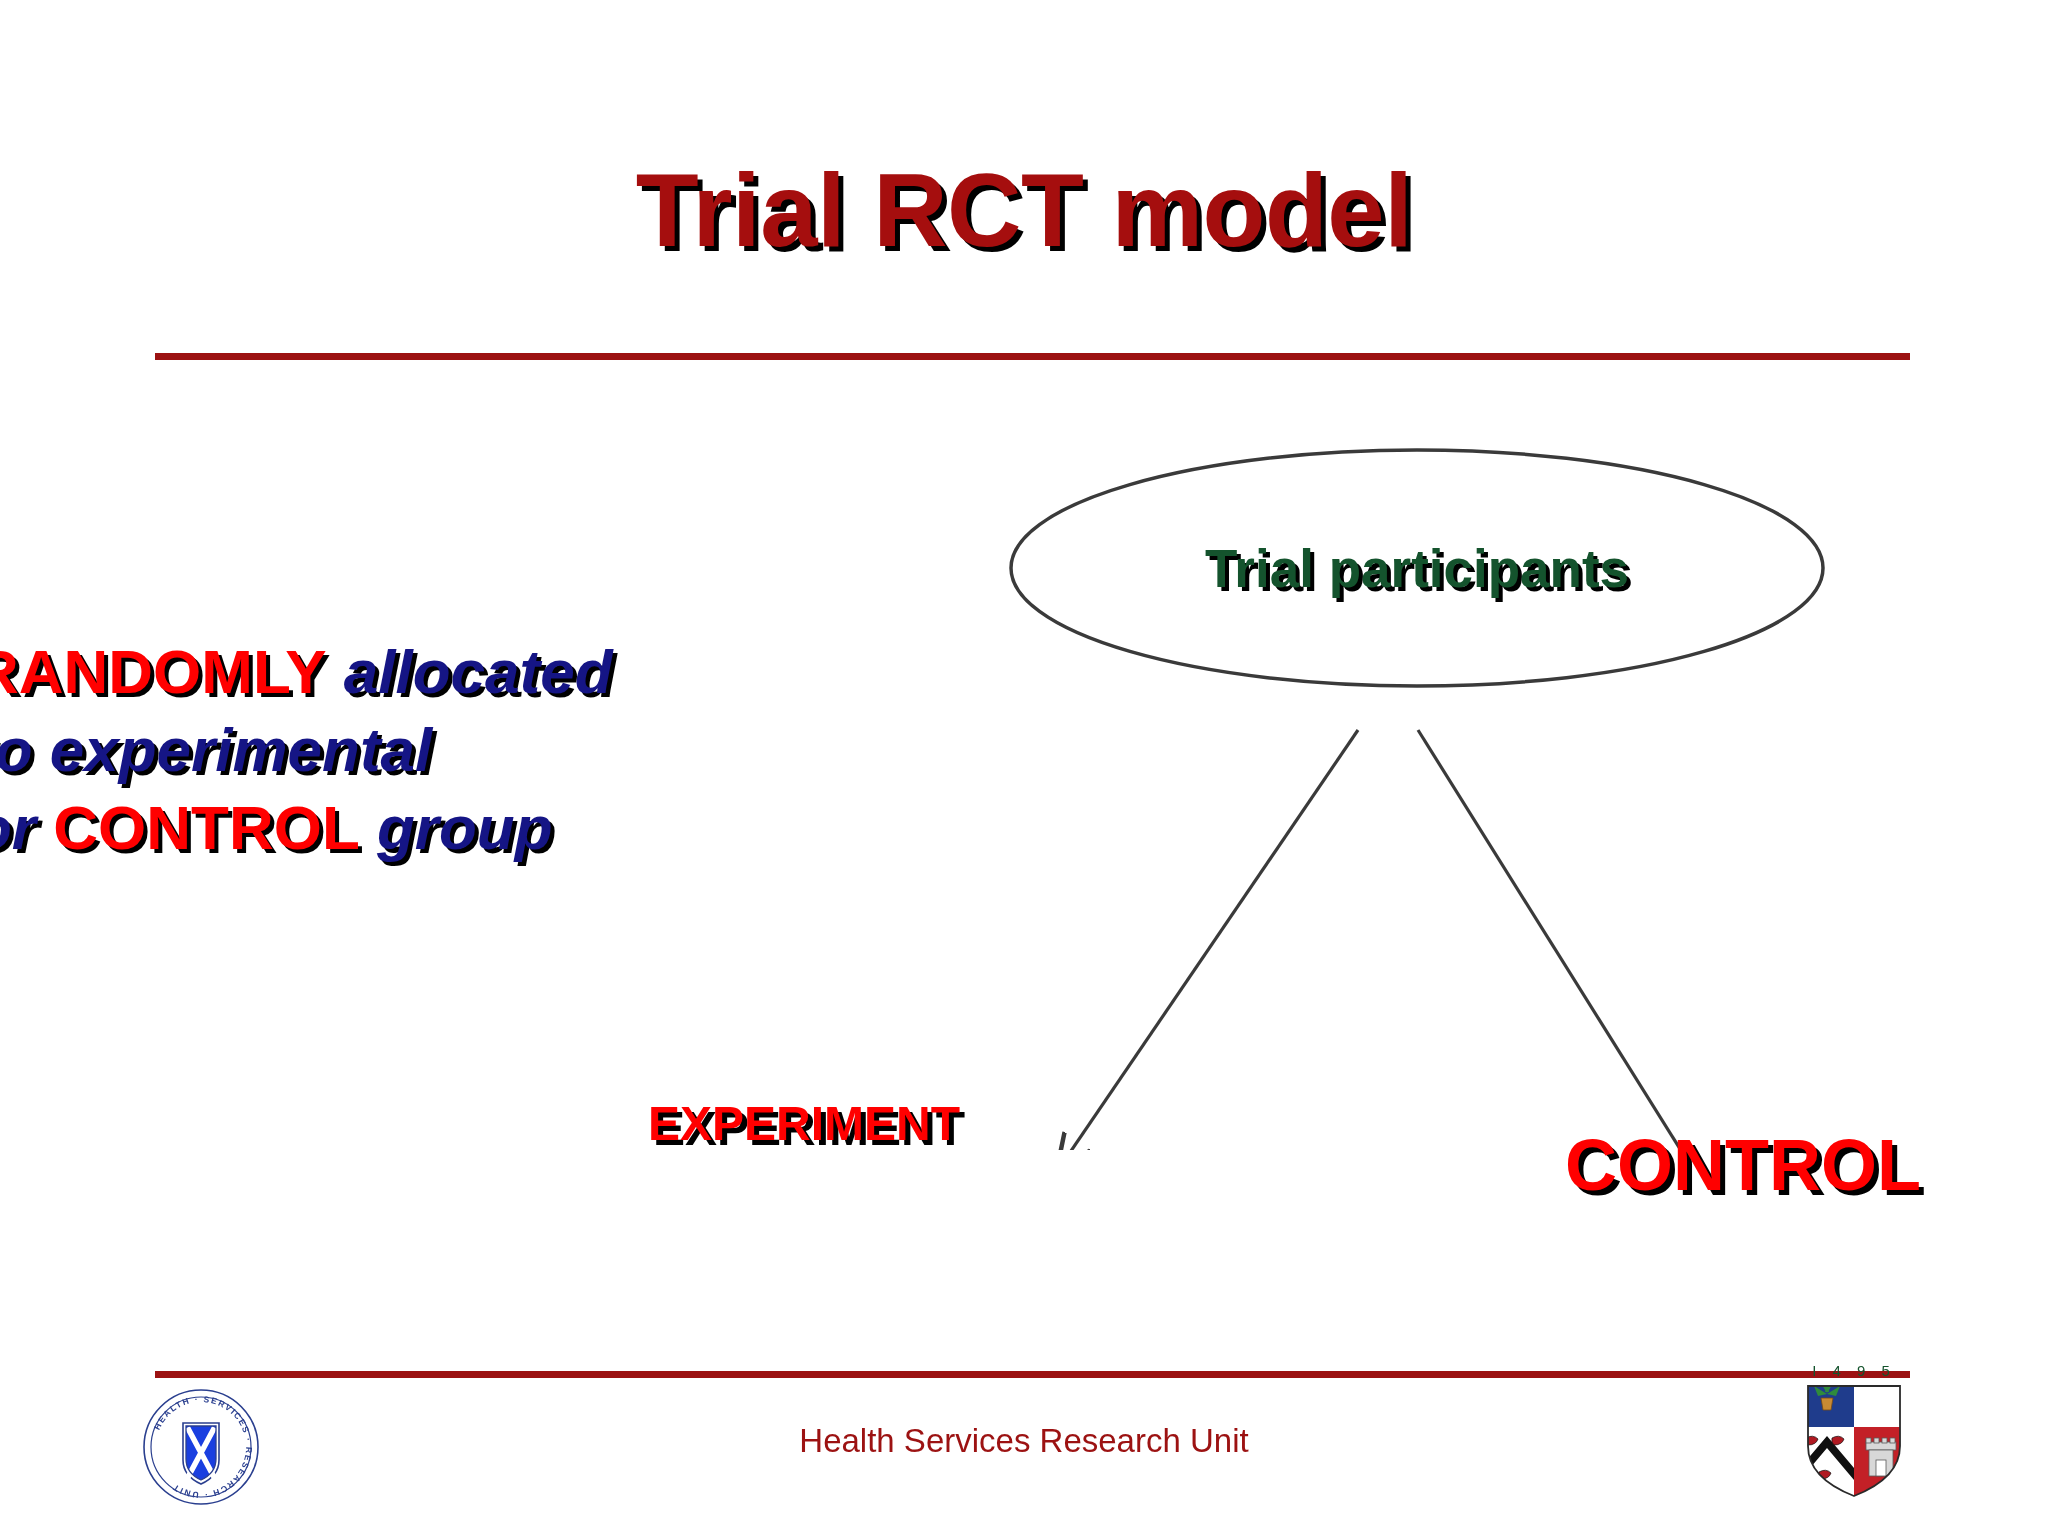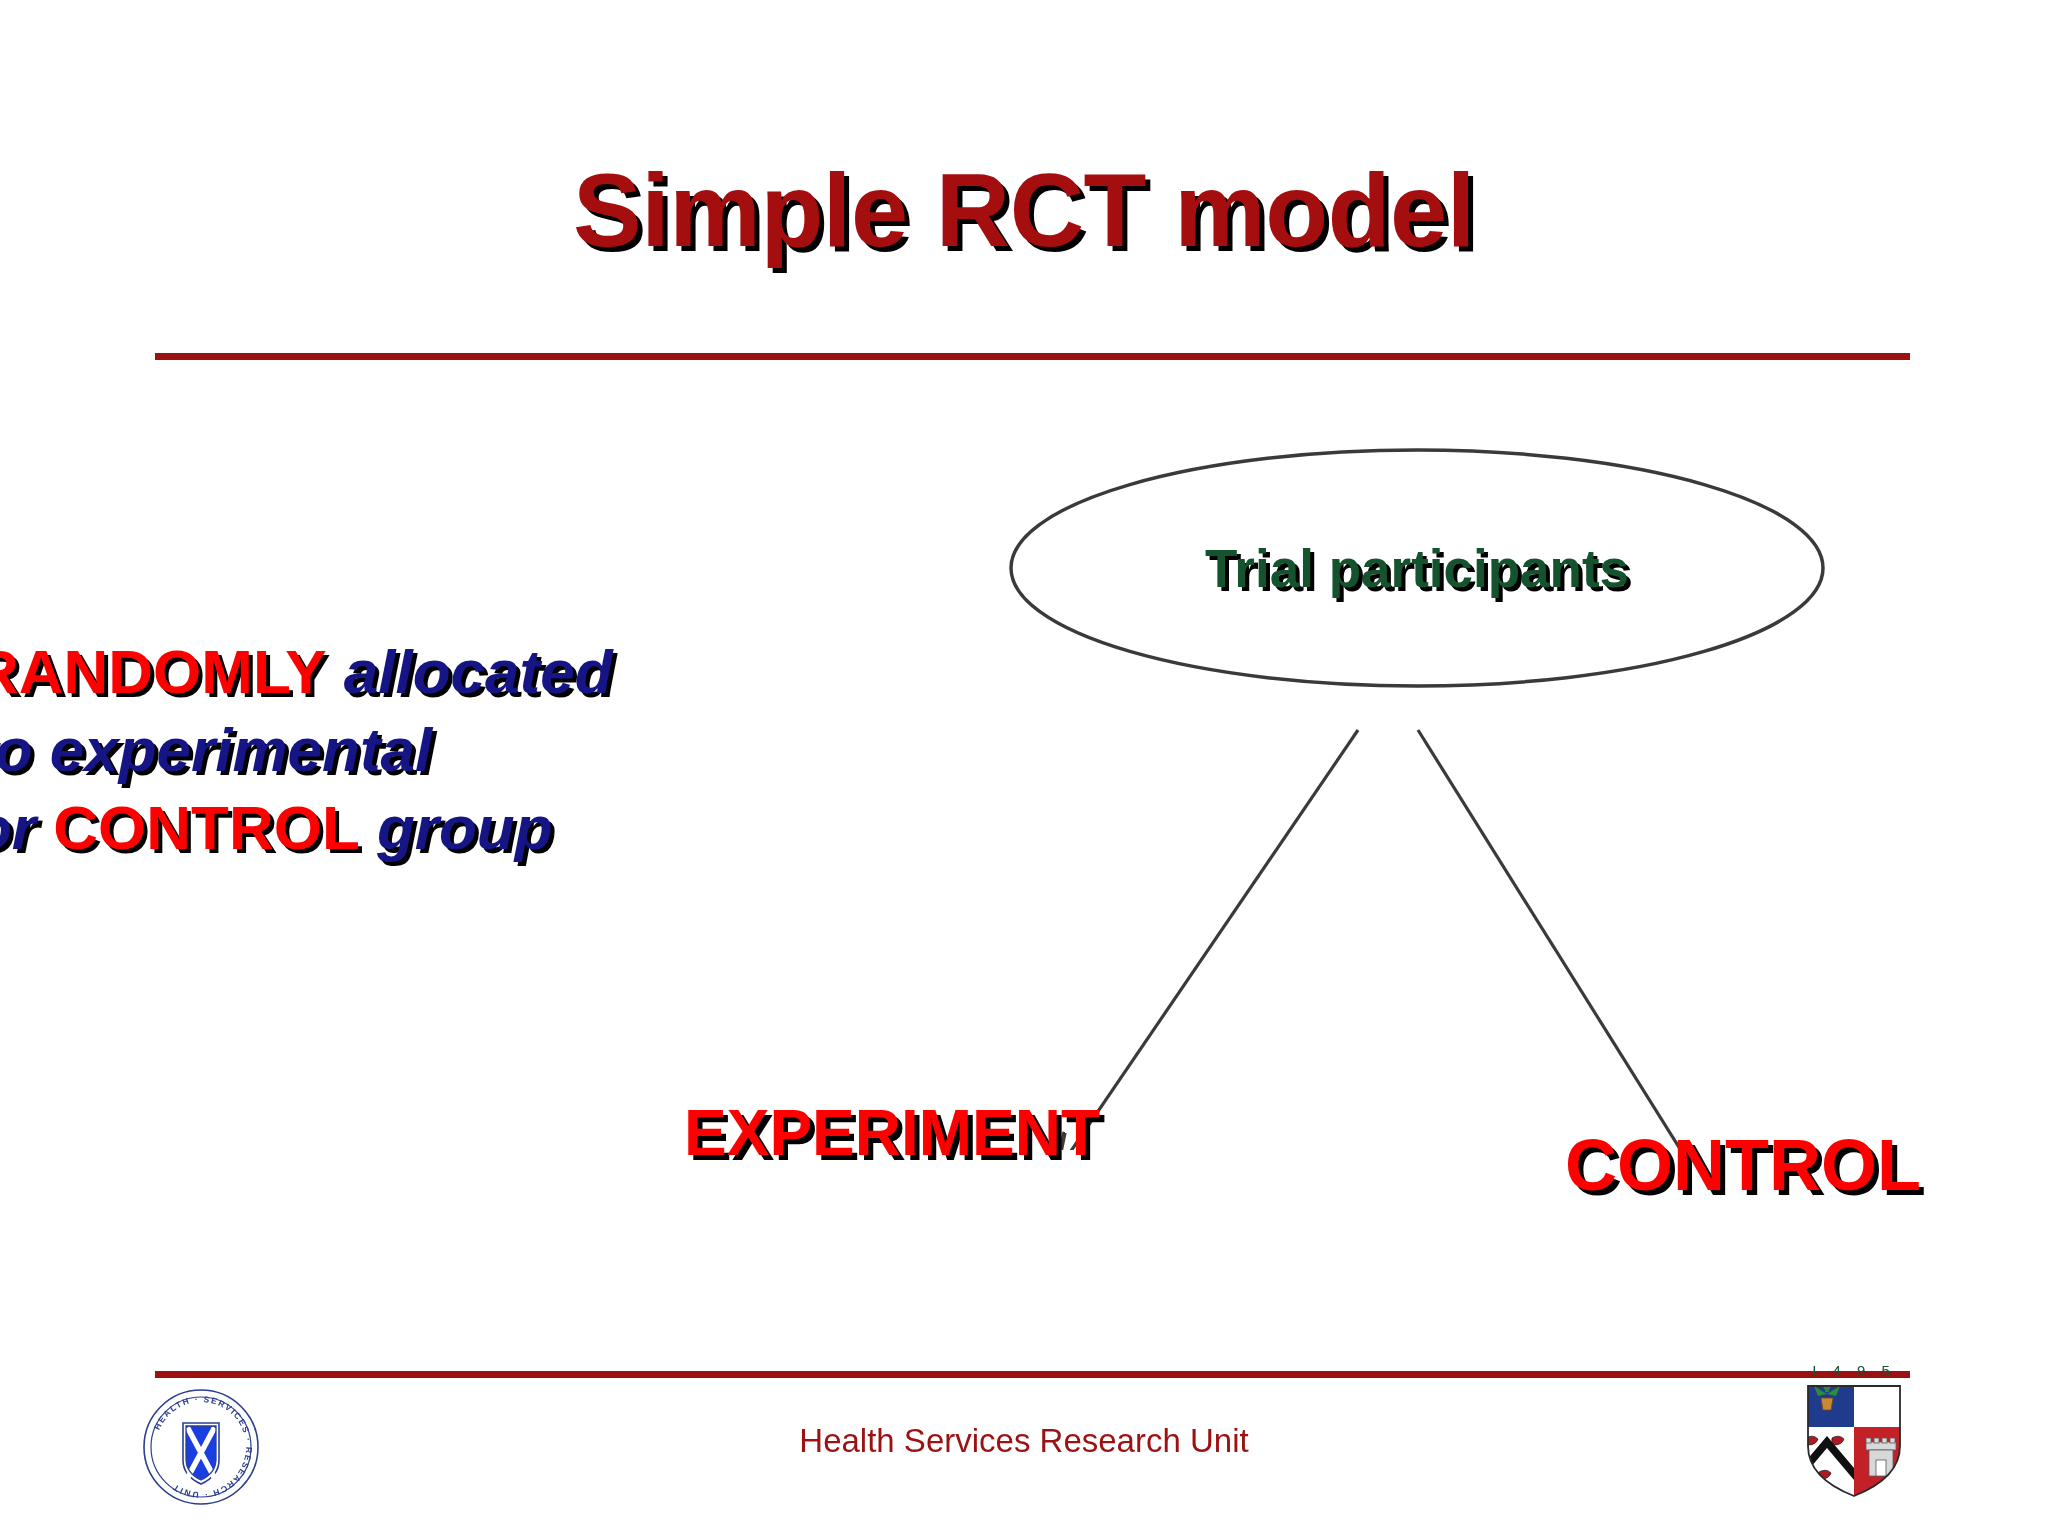--- a/index.html
+++ b/index.html
@@ -105,23 +105,23 @@
 
   
   .group-label {
     position: absolute;
     font-weight: bold;
     color: #FF0000;
     text-shadow: 5px 5px 0 #000000;
     white-space: nowrap;
   }
   .label-experiment {
-    left: 684px;
+    left: 648px;
     top: 1096px;
-    font-size: 64px;
+    font-size: 48px;
     text-align: right;
   }
   .label-control {
     left: 1565px;
     top: 1124px;
     font-size: 72px;
   }
 
   
   .footer-text {
@@ -160,21 +160,21 @@
     color: #14532d;
     font-weight: normal;
     white-space: nowrap;
   }
 </style>
 </head>
 <body>
 
 <div id="slide">
 
-  <div class="title">Simple RCT model</div>
+  <div class="title">Trial RCT model</div>
 
   <div class="rule rule-top"></div>
 
   <div class="ellipse-wrap">
     <svg width="820" height="244" viewBox="0 0 820 244" xmlns="http://www.w3.org/2000/svg">
       <ellipse cx="410" cy="122" rx="406" ry="118" fill="#ffffff" stroke="#3A3A3A" stroke-width="3.5"></ellipse>
     </svg>
     <div class="ellipse-label">Trial participants</div>
   </div>
 

